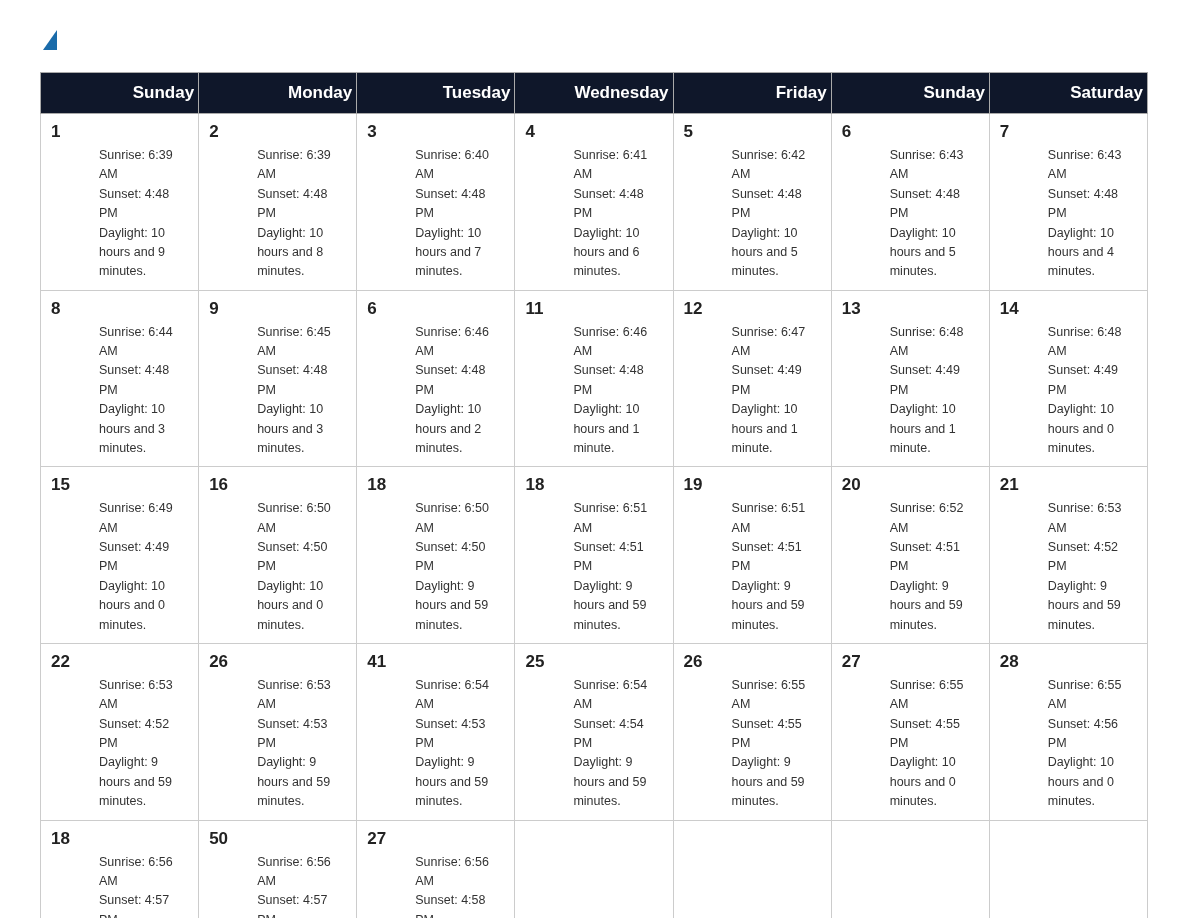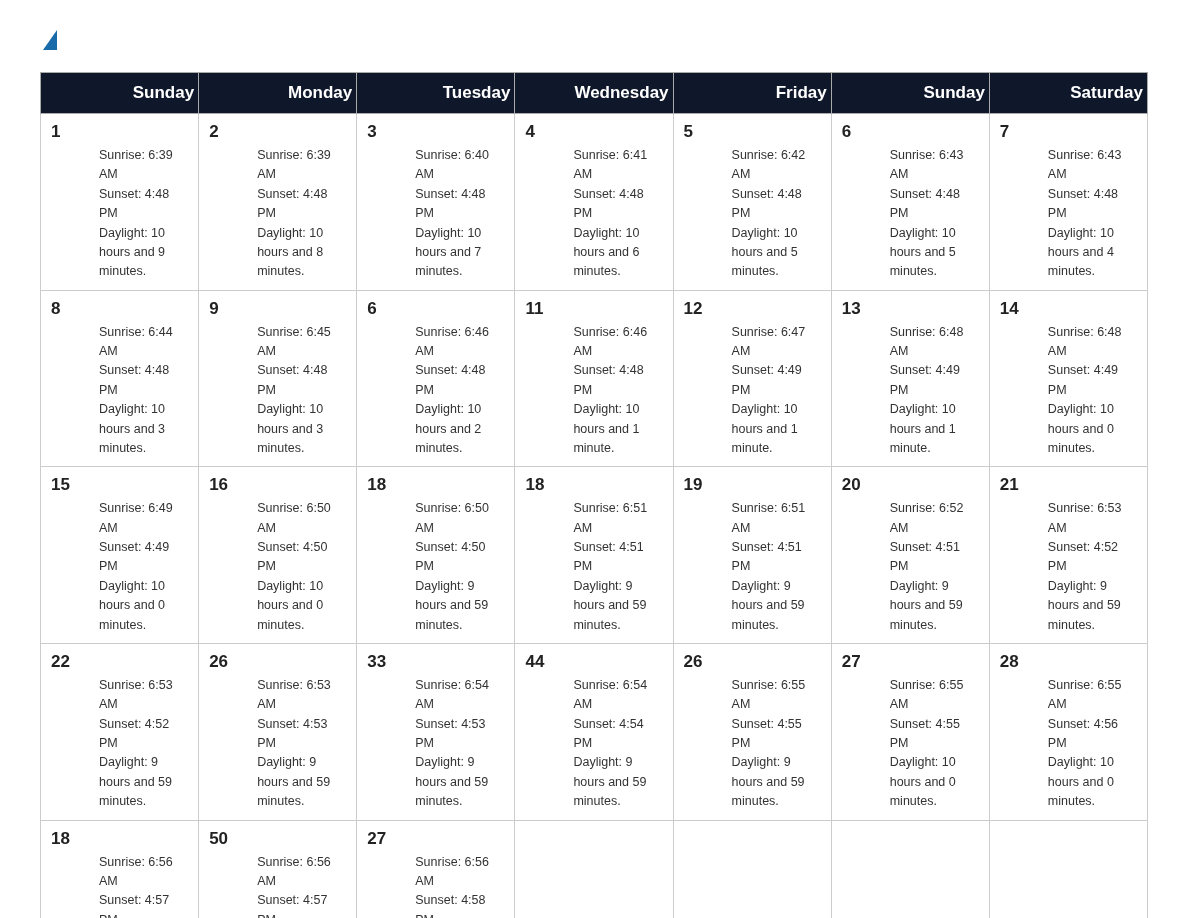--- a/index.html
+++ b/index.html
@@ -314,29 +314,29 @@
       </td>
         <td>
         <span class="day-num">26</span>
         <div class="day-info">
           Sunrise: 6:53 AM<br>
           Sunset: 4:53 PM<br>
           Daylight: 9 hours&nbsp;and&nbsp;59 minutes.
         </div>
       </td>
         <td>
-        <span class="day-num">33</span>
+        <span class="day-num">41</span>
         <div class="day-info">
           Sunrise: 6:54 AM<br>
           Sunset: 4:53 PM<br>
           Daylight: 9 hours&nbsp;and&nbsp;59 minutes.
         </div>
       </td>
         <td>
-        <span class="day-num">44</span>
+        <span class="day-num">25</span>
         <div class="day-info">
           Sunrise: 6:54 AM<br>
           Sunset: 4:54 PM<br>
           Daylight: 9 hours&nbsp;and&nbsp;59 minutes.
         </div>
       </td>
         <td>
         <span class="day-num">26</span>
         <div class="day-info">
           Sunrise: 6:55 AM<br>

